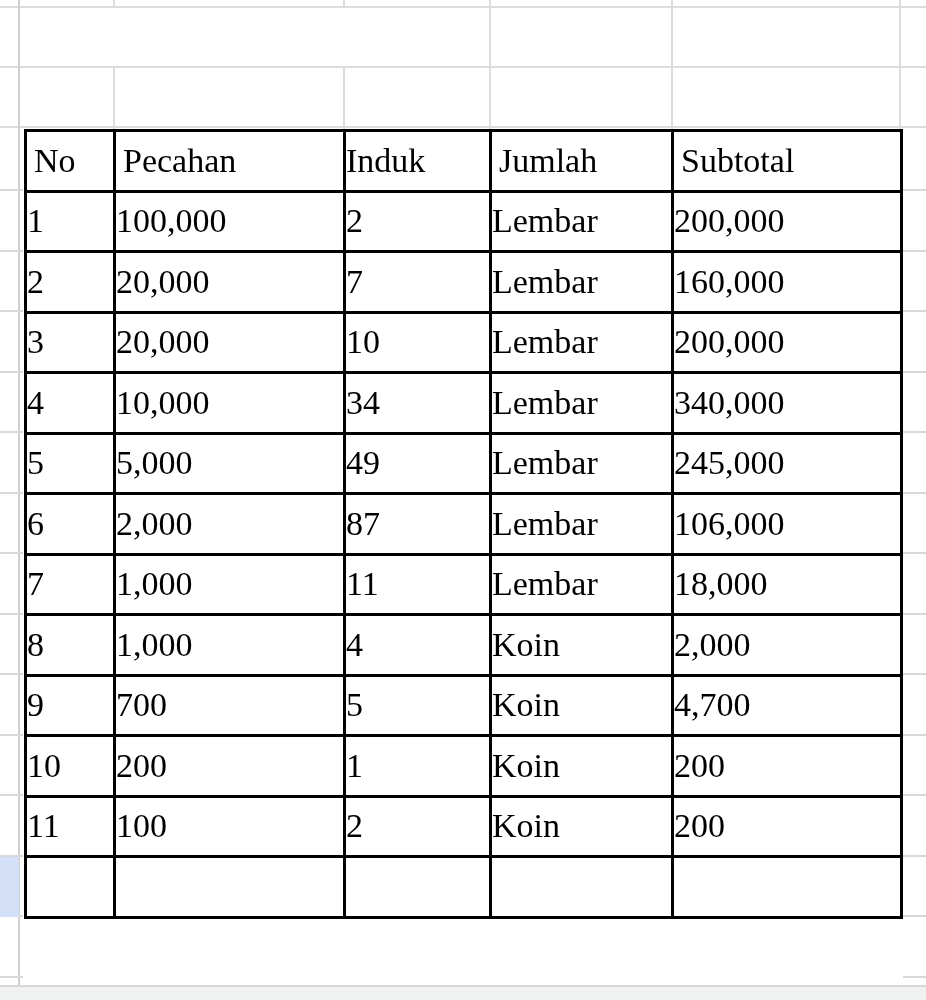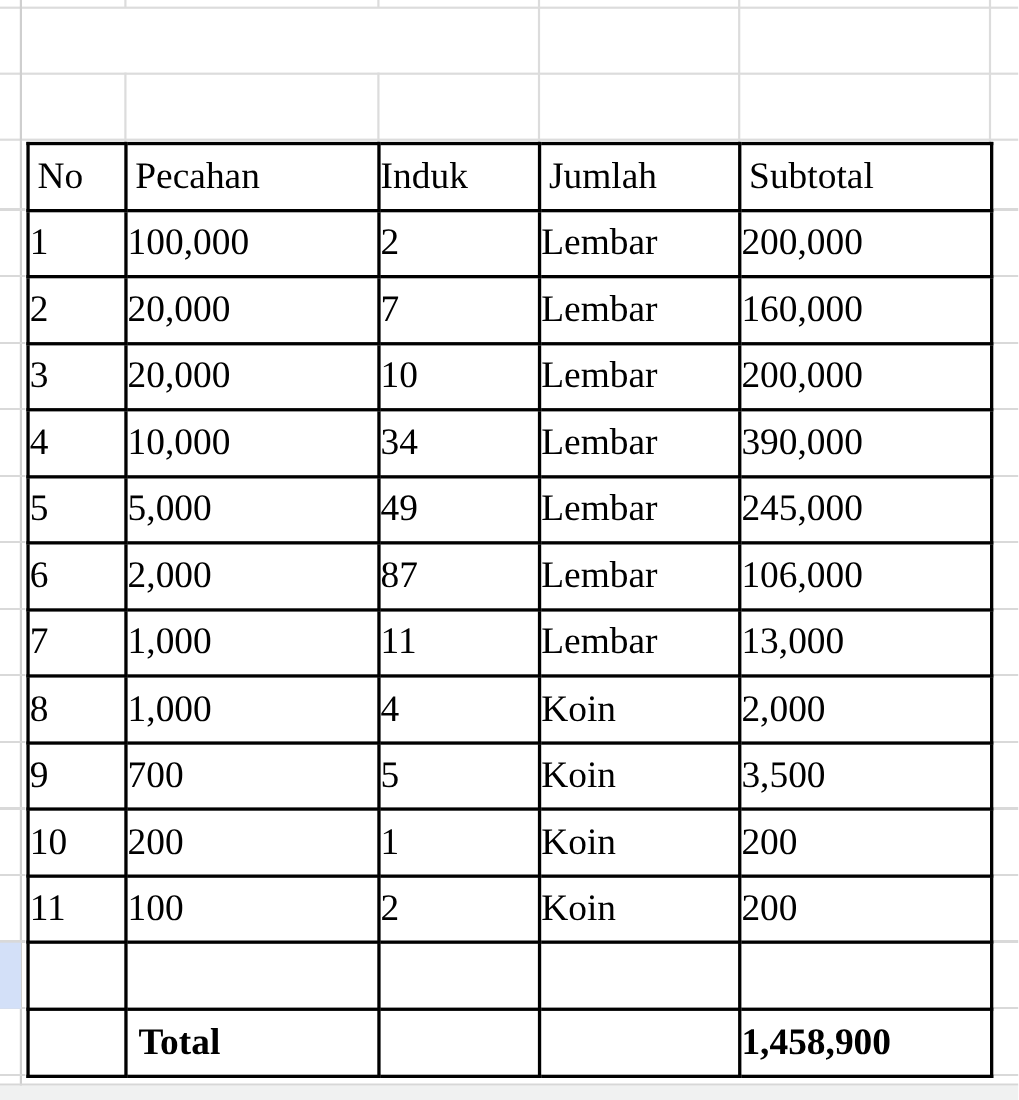--- a/index.html
+++ b/index.html
@@ -133,56 +133,56 @@
         <td class="ar">20,000</td>
         <td class="ar">10</td>
         <td class="al">Lembar</td>
         <td class="ar">200,000</td>
       </tr>
       <tr>
         <td class="ar">4</td>
         <td class="ar">10,000</td>
         <td class="ar">34</td>
         <td class="al">Lembar</td>
-        <td class="ar">390,000</td>
+        <td class="ar">340,000</td>
       </tr>
       <tr>
         <td class="ar">5</td>
         <td class="ar">5,000</td>
         <td class="ar">49</td>
         <td class="al">Lembar</td>
         <td class="ar">245,000</td>
       </tr>
       <tr>
         <td class="ar">6</td>
         <td class="ar">2,000</td>
         <td class="ar">87</td>
         <td class="al">Lembar</td>
         <td class="ar">106,000</td>
       </tr>
       <tr>
         <td class="ar">7</td>
         <td class="ar">1,000</td>
         <td class="ar">11</td>
         <td class="al">Lembar</td>
-        <td class="ar">13,000</td>
+        <td class="ar">18,000</td>
       </tr>
       <tr>
         <td class="ar">8</td>
         <td class="ar">1,000</td>
         <td class="ar">4</td>
         <td class="al">Koin</td>
         <td class="ar">2,000</td>
       </tr>
       <tr>
         <td class="ar">9</td>
         <td class="ar">700</td>
         <td class="ar">5</td>
         <td class="al">Koin</td>
-        <td class="ar">3,500</td>
+        <td class="ar">4,700</td>
       </tr>
       <tr>
         <td class="ar">10</td>
         <td class="ar">200</td>
         <td class="ar">1</td>
         <td class="al">Koin</td>
         <td class="ar">200</td>
       </tr>
       <tr>
         <td class="ar">11</td>
@@ -191,23 +191,16 @@
         <td class="al">Koin</td>
         <td class="ar">200</td>
       </tr>
       <tr>
         <td></td>
         <td></td>
         <td></td>
         <td></td>
         <td></td>
       </tr>
-      <tr class="total-row">
-        <td></td>
-        <td class="al b lbl">Total</td>
-        <td></td>
-        <td></td>
-        <td class="ar b">1,458,900</td>
-      </tr>
     </tbody>
   </table>
 
 </div>
 
 </body></html>

